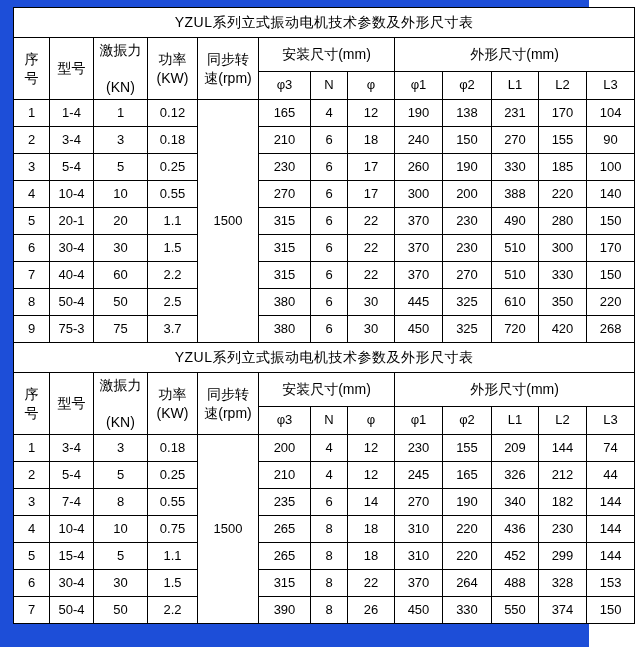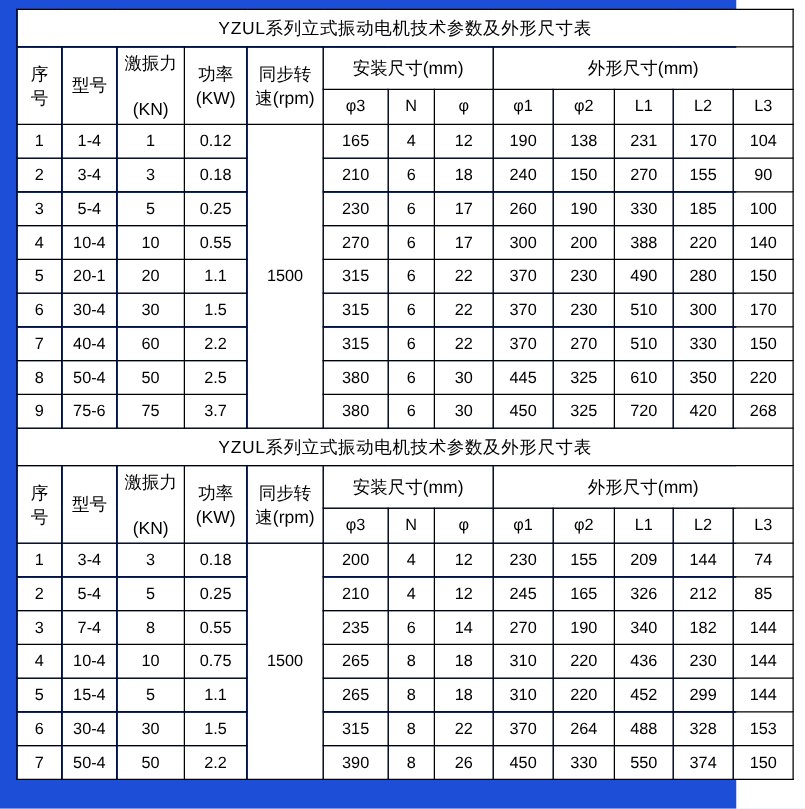--- a/index.html
+++ b/index.html
@@ -215,21 +215,21 @@
           <td>6</td>
           <td>30</td>
           <td>445</td>
           <td>325</td>
           <td>610</td>
           <td>350</td>
           <td>220</td>
         </tr>
         <tr class="data-row">
           <td>9</td>
-          <td>75-6</td>
+          <td>75-3</td>
           <td>75</td>
           <td>3.7</td>
           <td>380</td>
           <td>6</td>
           <td>30</td>
           <td>450</td>
           <td>325</td>
           <td>720</td>
           <td>420</td>
           <td>268</td>
@@ -281,21 +281,21 @@
           <td>5-4</td>
           <td>5</td>
           <td>0.25</td>
           <td>210</td>
           <td>4</td>
           <td>12</td>
           <td>245</td>
           <td>165</td>
           <td>326</td>
           <td>212</td>
-          <td>85</td>
+          <td>44</td>
         </tr>
         <tr class="data-row">
           <td>3</td>
           <td>7-4</td>
           <td>8</td>
           <td>0.55</td>
           <td>235</td>
           <td>6</td>
           <td>14</td>
           <td>270</td>

